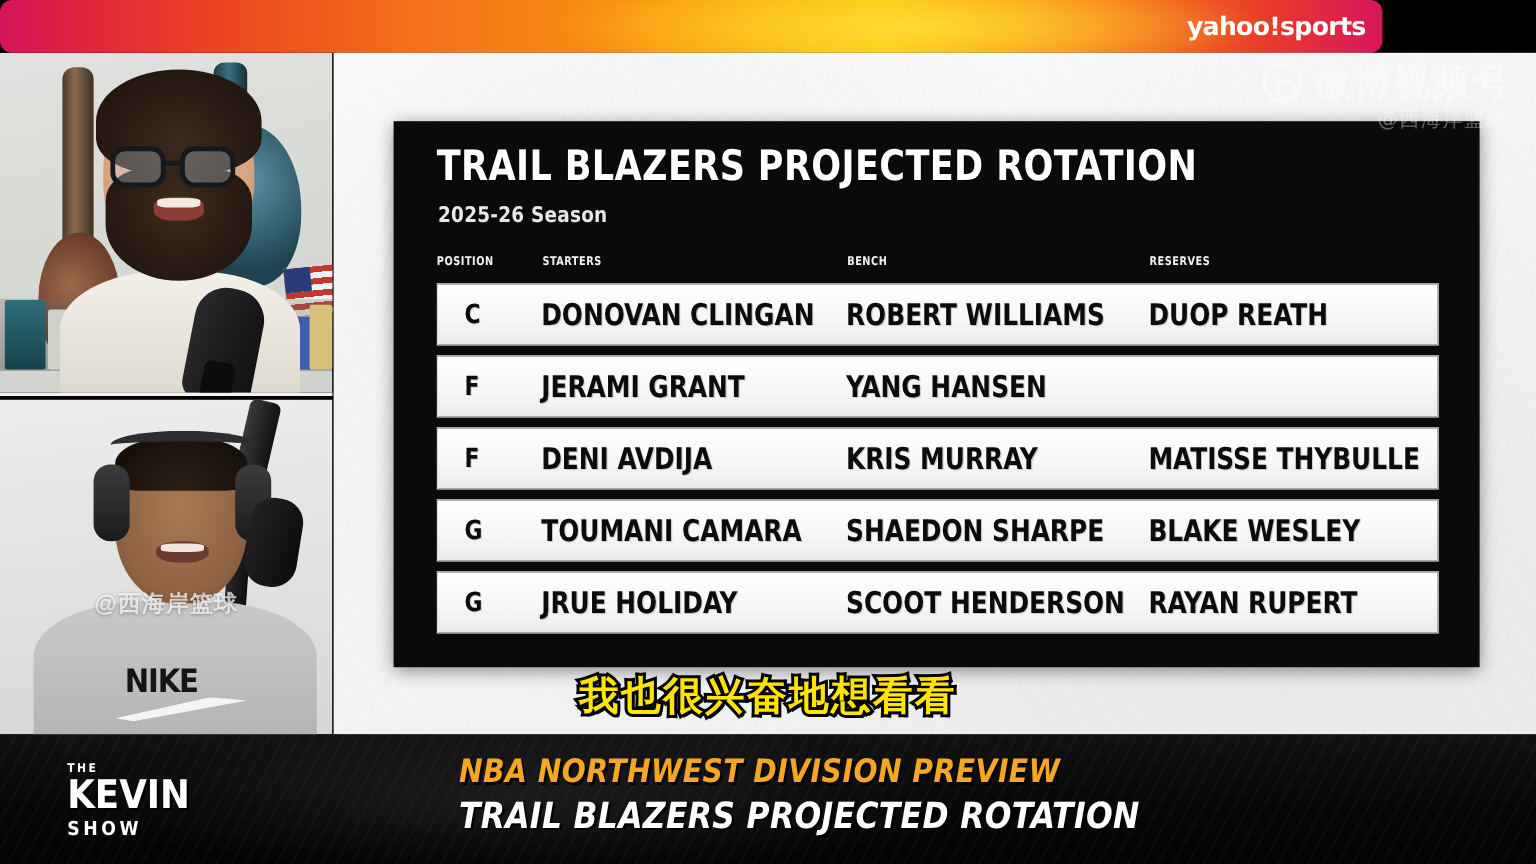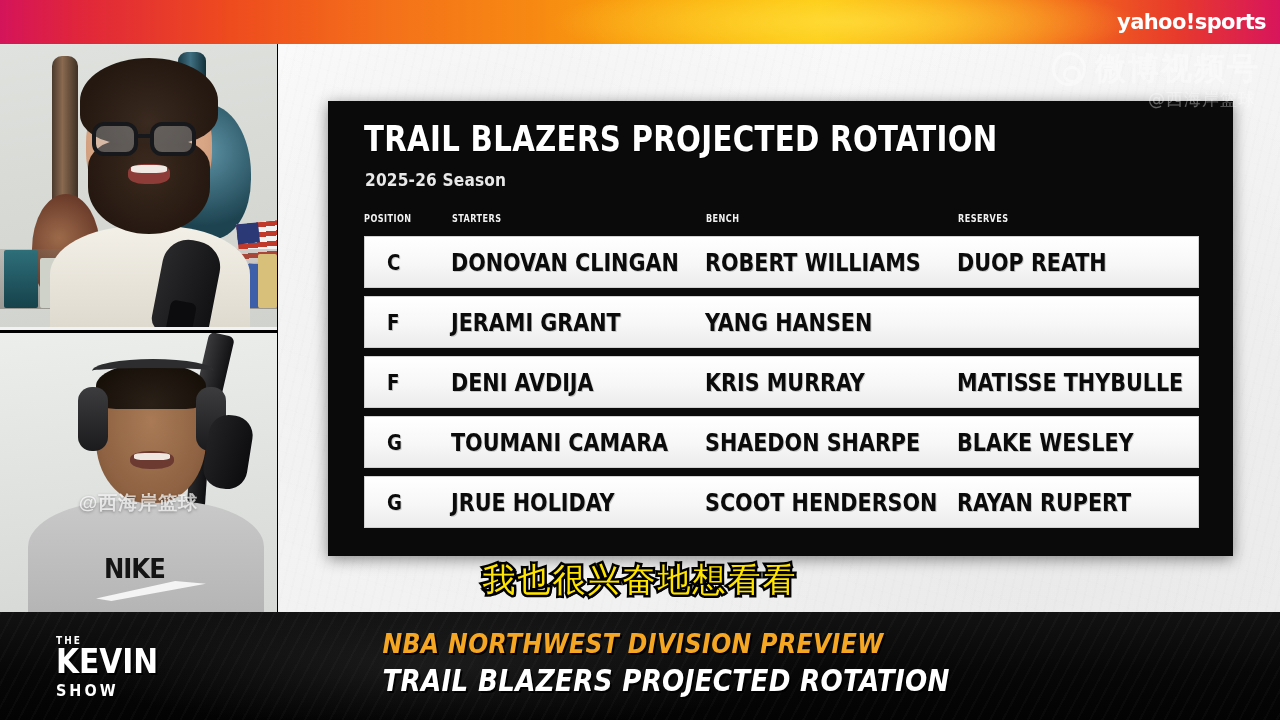--- a/index.html
+++ b/index.html
@@ -6,26 +6,27 @@
   html, body {
     width: 1280px; height: 720px;
     background: #000;
     font-family: "Liberation Sans", sans-serif;
     overflow: hidden;
   }
   #stage { position: relative; width: 1280px; height: 720px; overflow: hidden; background:#000; }
 
   
   .topbar {
-    position: absolute; left:0; top:0; width:1280px; height:44px;
+    position: absolute; left:0; top:0; width:1152px; height:44px;
     background: linear-gradient(90deg,
       #d4145a 0%, #e0253c 6%, #ee4b1e 18%, #f4701a 30%,
       #f78a12 42%, #fbb00a 55%, #fdc806 64%, #f99a10 74%,
       #f2661c 84%, #e73a2c 92%, #d8155c 100%);
     overflow: hidden;
+    border-radius: 10px;
   }
   .topbar:after {
     content:""; position:absolute; inset:0;
     background: radial-gradient(ellipse 420px 60px at 66% 50%, rgba(255,220,60,.85), rgba(255,180,0,0) 70%);
     pointer-events:none;
   }
   .yahoo-logo {
     position:absolute; right:14px; top:10px;
     color:#fff; font-size:21px; font-weight:700; letter-spacing:-.6px;
     font-family:"DejaVu Sans", sans-serif; z-index:3;
@@ -226,21 +227,21 @@
   .weibo-sub {
     position:absolute; right:24px; top:88px; z-index:6;
     color:#fff; opacity:.36; font-size:17px; letter-spacing:1px;
     font-family:"DejaVu Sans", sans-serif; white-space:nowrap;
   }
 
   
   .subtitle {
     position:absolute; left:0; right:0; top:558px; z-index:8;
     text-align:center;
-    color:#ffe400; font-size:33px; font-weight:400; letter-spacing:2px;
+    color:#ffe400; font-size:33px; font-weight:700; letter-spacing:2px;
     font-family:"DejaVu Sans", sans-serif;
     -webkit-text-stroke: 5px #000; paint-order: stroke fill;
     text-shadow: 2px 2px 0 #000;
   }
 
   
   .banner {
     position:absolute; left:0; top:612px; width:1280px; height:108px;
     background:
       radial-gradient(ellipse 520px 90px at 34% 50%, rgba(70,70,70,.30), transparent 70%),

